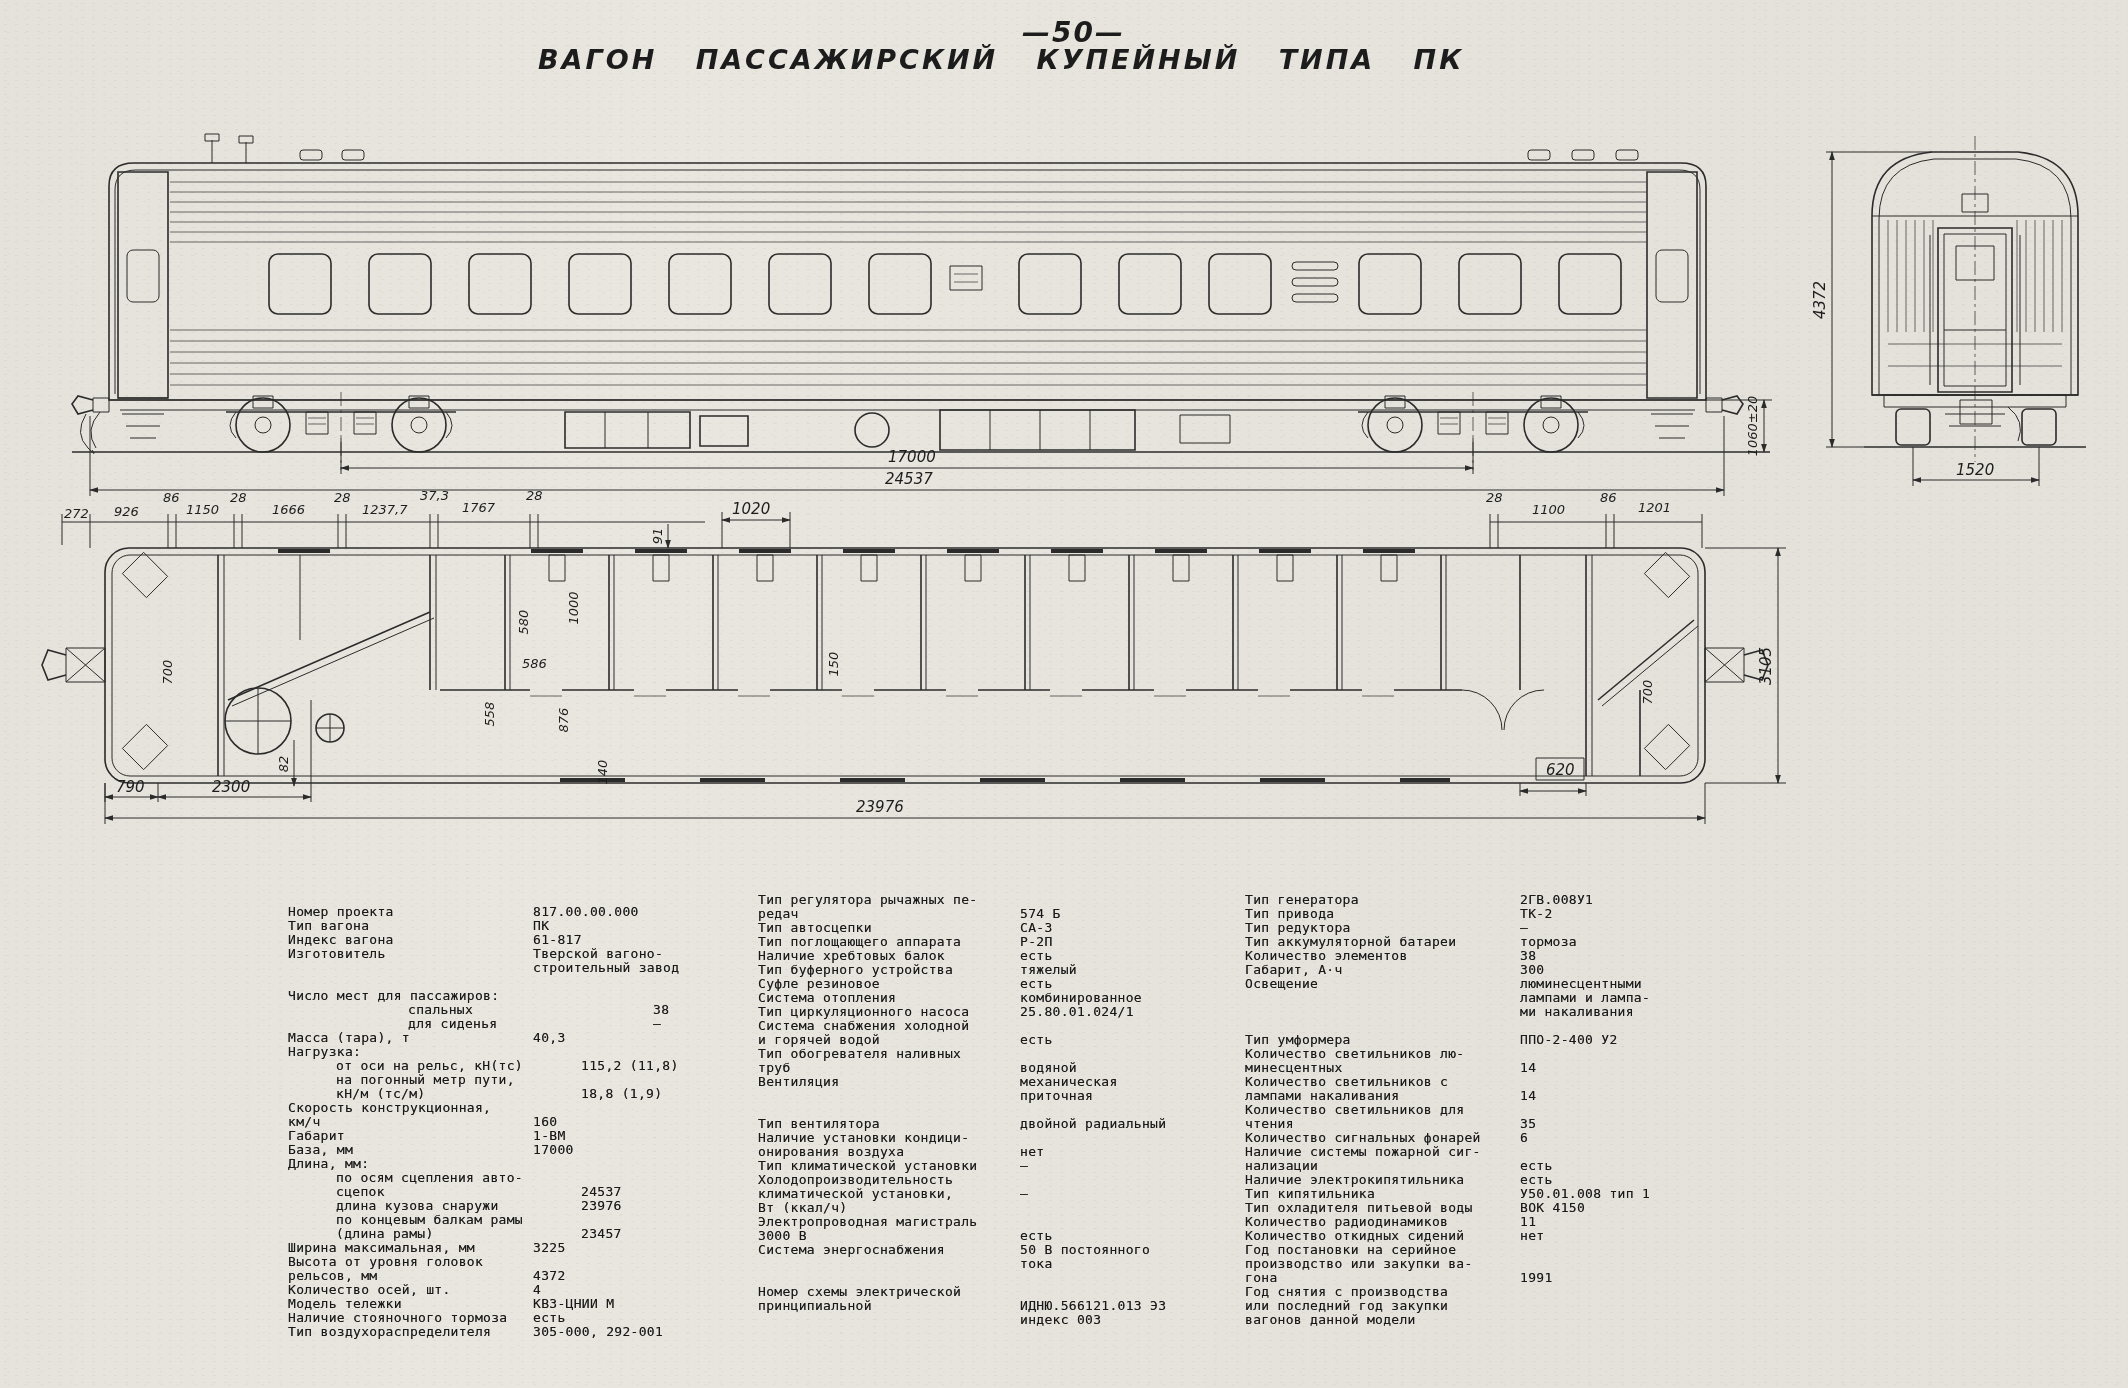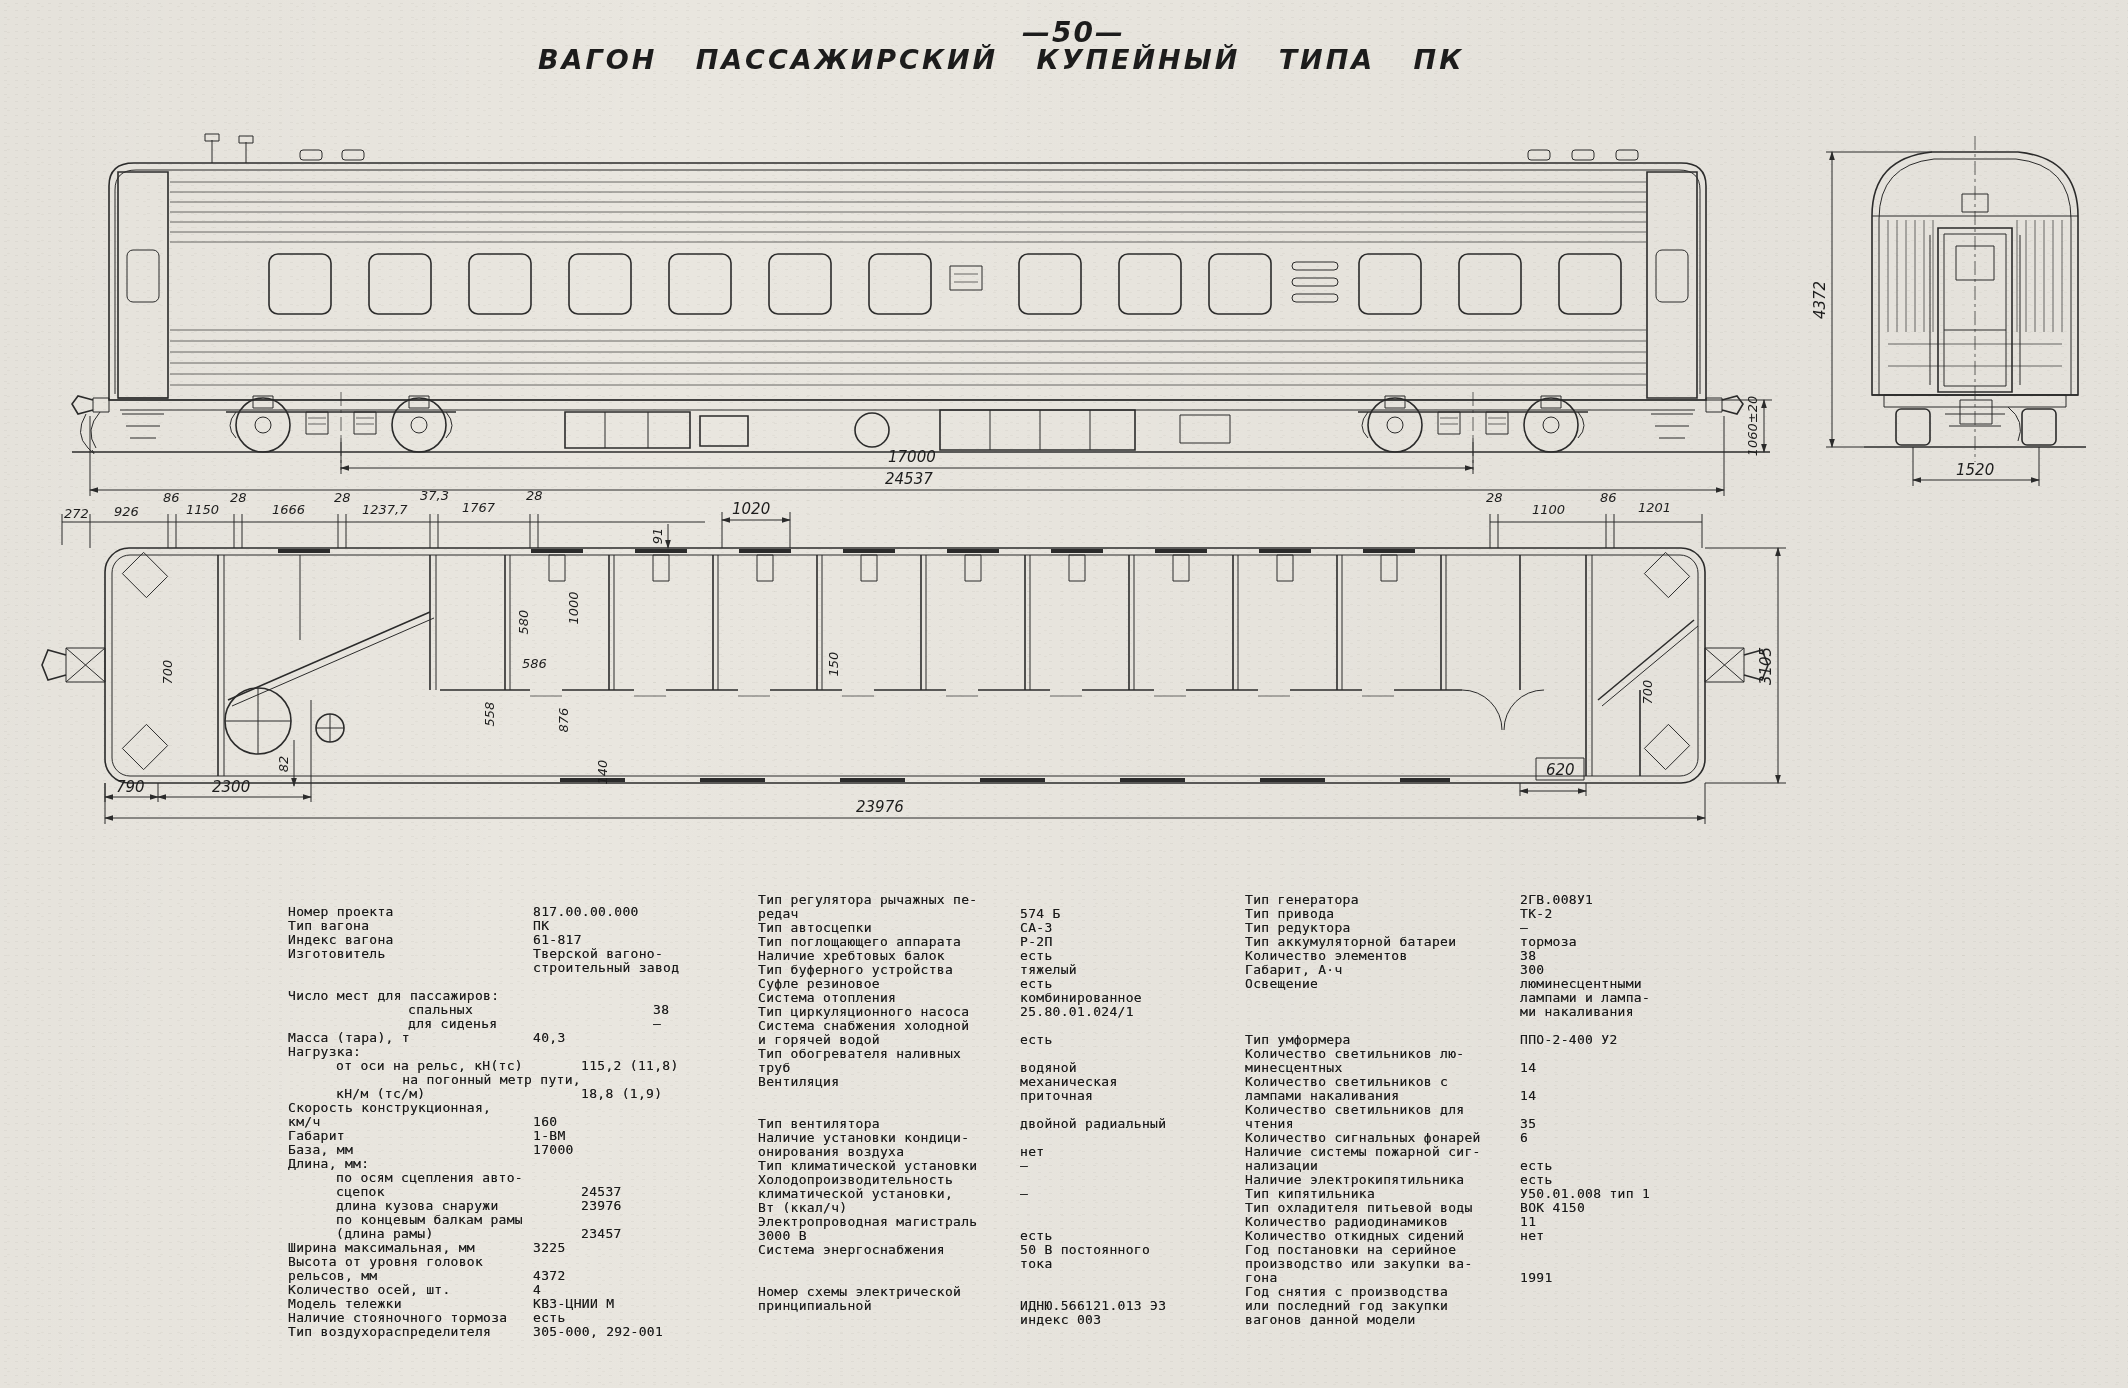--- a/index.html
+++ b/index.html
@@ -511,21 +511,21 @@
       <div class="spec-row"><span class="spec-label">Тип вагона</span><span class="spec-value">ПК</span></div>
       <div class="spec-row"><span class="spec-label">Индекс вагона</span><span class="spec-value">61-817</span></div>
       <div class="spec-row"><span class="spec-label">Изготовитель</span><span class="spec-value">Тверской вагоно-</span></div>
       <div class="spec-row"><span class="spec-label"></span><span class="spec-value">строительный завод</span></div>
       <div class="spec-row gap"><span class="spec-label">Число мест для пассажиров:</span><span class="spec-value"></span></div>
       <div class="spec-row"><span class="spec-label" style="padding-left: 120px;">спальных</span><span class="spec-value">38</span></div>
       <div class="spec-row"><span class="spec-label" style="padding-left: 120px;">для сиденья</span><span class="spec-value">—</span></div>
       <div class="spec-row"><span class="spec-label">Масса (тара), т</span><span class="spec-value">40,3</span></div>
       <div class="spec-row"><span class="spec-label">Нагрузка:</span><span class="spec-value"></span></div>
       <div class="spec-row"><span class="spec-label" style="padding-left: 48px;">от оси на рельс, кН(тс)</span><span class="spec-value">115,2 (11,8)</span></div>
-      <div class="spec-row"><span class="spec-label" style="padding-left: 48px; text-align: right;">на погонный метр пути,</span><span class="spec-value"></span></div>
+      <div class="spec-row"><span class="spec-label" style="padding-left: 48px;">на погонный метр пути,</span><span class="spec-value"></span></div>
       <div class="spec-row"><span class="spec-label" style="padding-left: 48px;">кН/м (тс/м)</span><span class="spec-value">18,8 (1,9)</span></div>
       <div class="spec-row"><span class="spec-label">Скорость конструкционная,</span><span class="spec-value"></span></div>
       <div class="spec-row"><span class="spec-label">км/ч</span><span class="spec-value">160</span></div>
       <div class="spec-row"><span class="spec-label">Габарит</span><span class="spec-value">1-ВМ</span></div>
       <div class="spec-row"><span class="spec-label">База, мм</span><span class="spec-value">17000</span></div>
       <div class="spec-row"><span class="spec-label">Длина, мм:</span><span class="spec-value"></span></div>
       <div class="spec-row"><span class="spec-label" style="padding-left: 48px;">по осям сцепления авто-</span><span class="spec-value"></span></div>
       <div class="spec-row"><span class="spec-label" style="padding-left: 48px;">сцепок</span><span class="spec-value">24537</span></div>
       <div class="spec-row"><span class="spec-label" style="padding-left: 48px;">длина кузова снаружи</span><span class="spec-value">23976</span></div>
       <div class="spec-row"><span class="spec-label" style="padding-left: 48px;">по концевым балкам рамы</span><span class="spec-value"></span></div>

